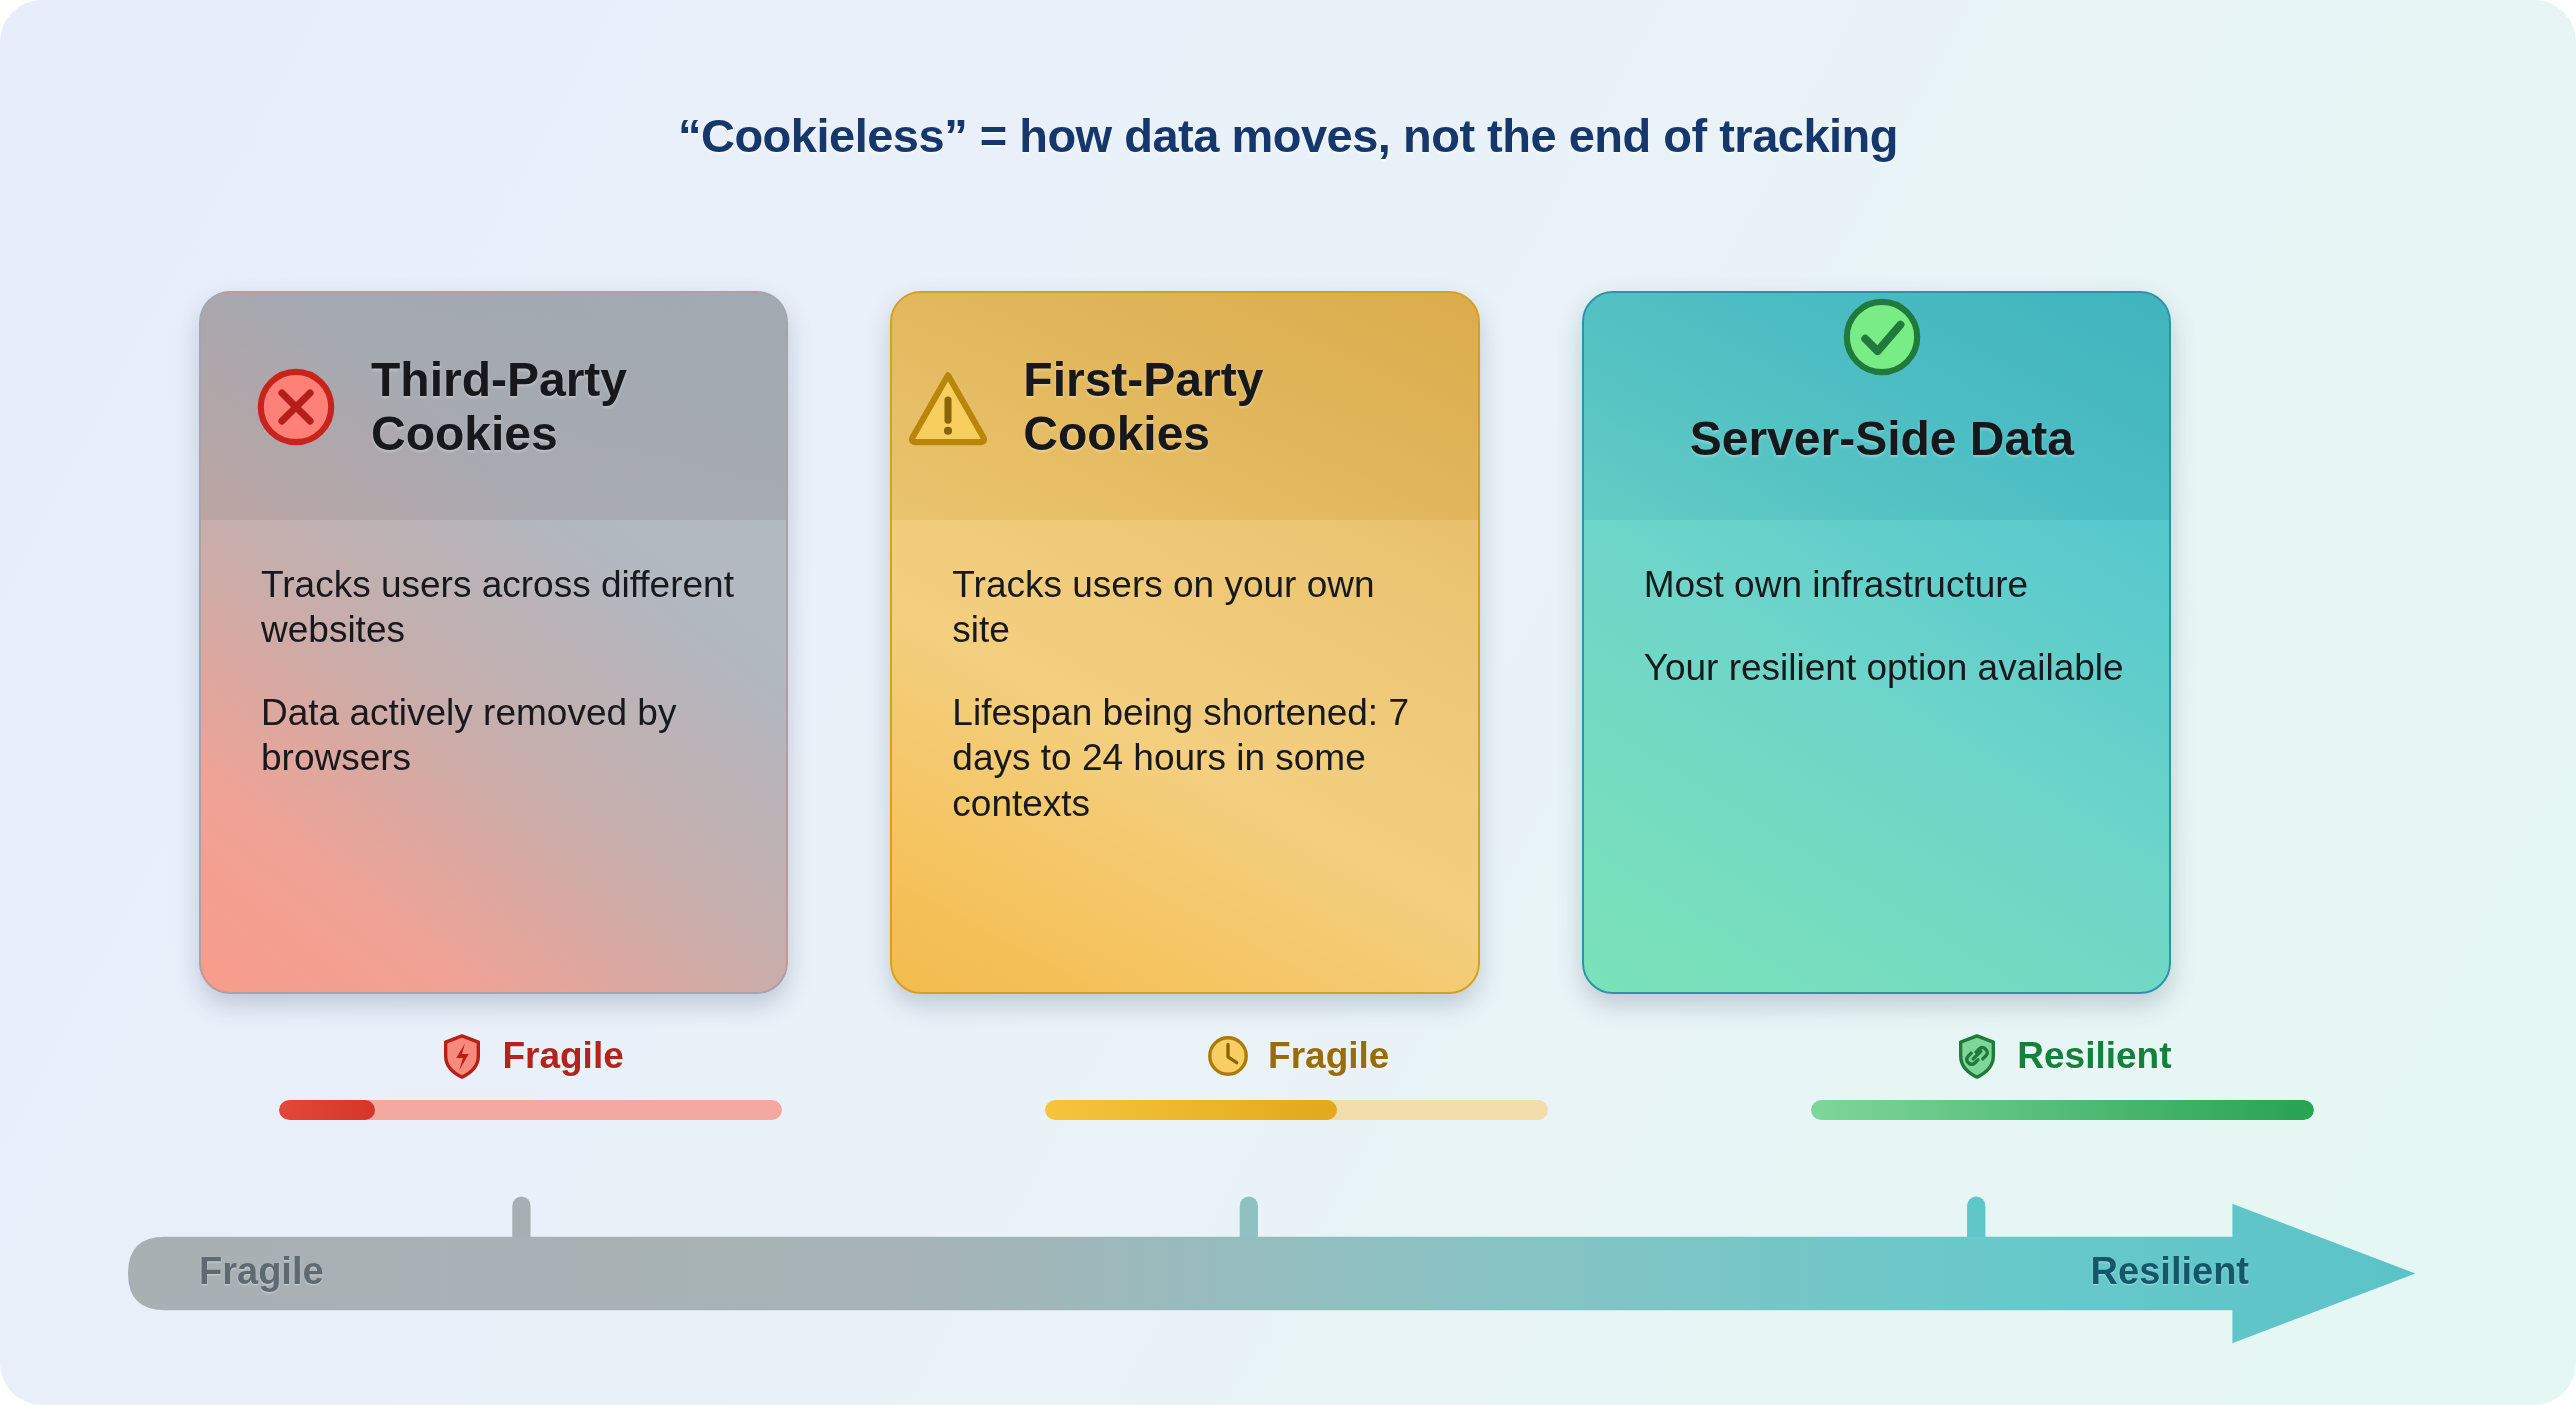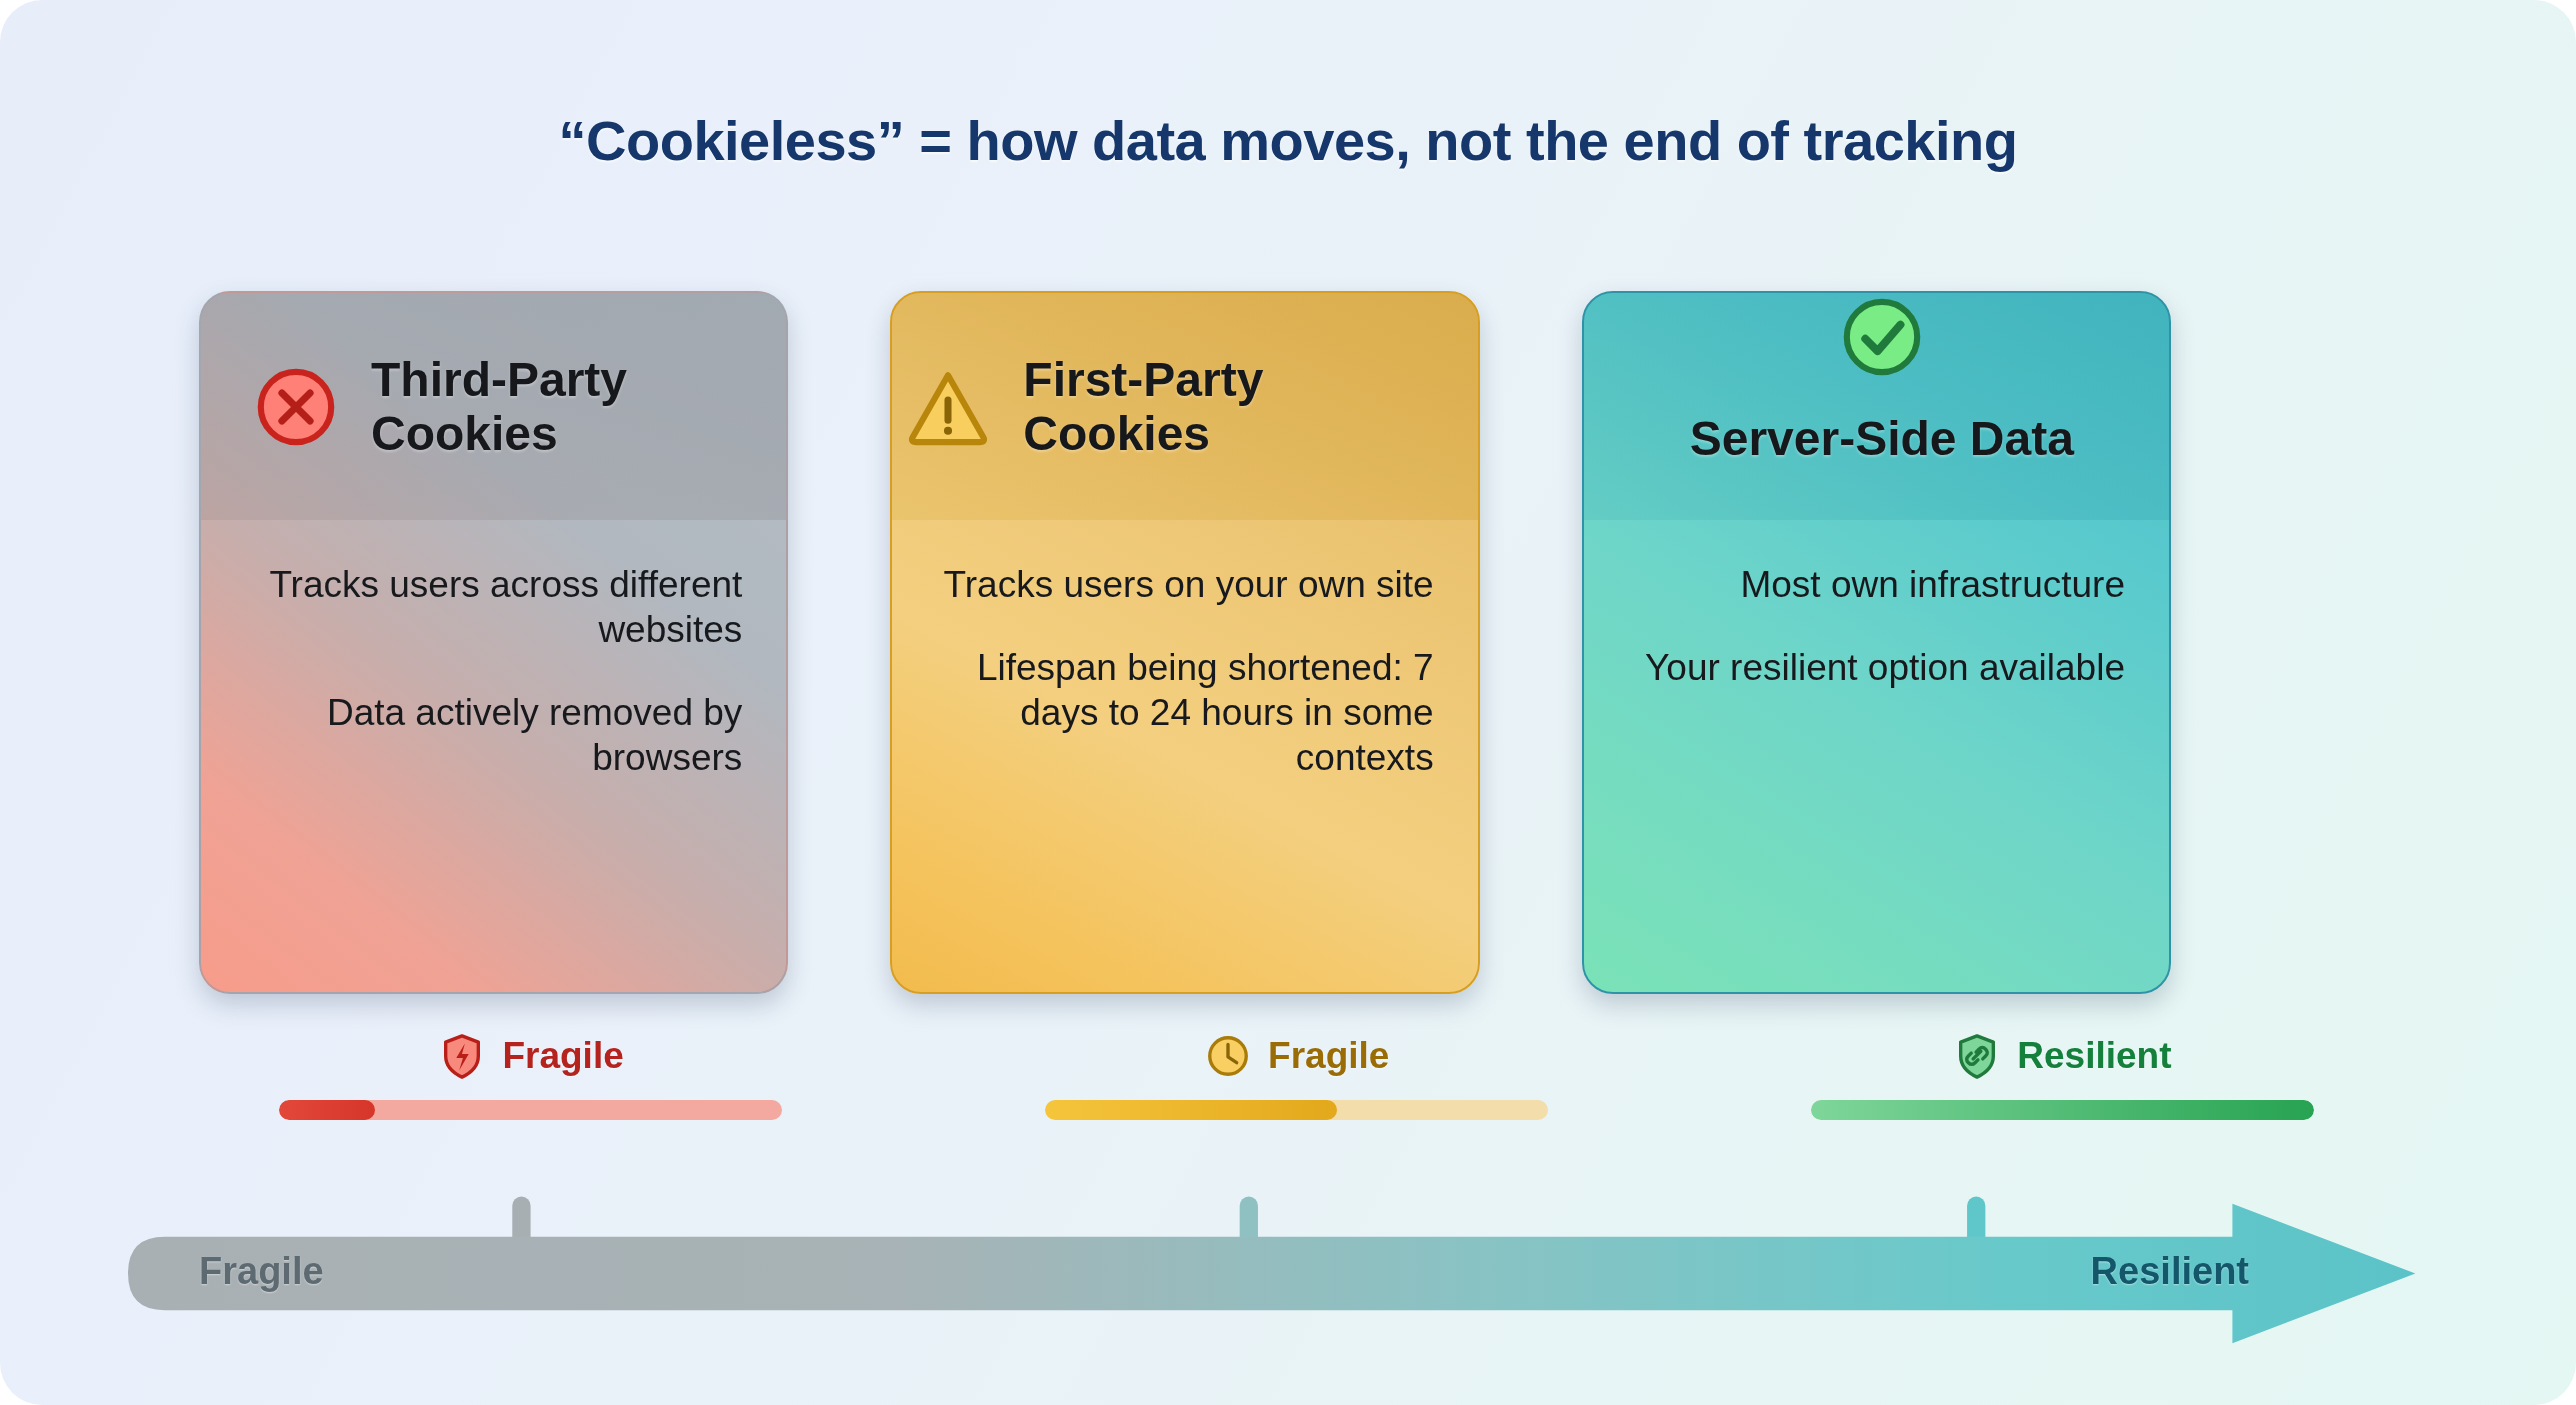--- a/index.html
+++ b/index.html
@@ -24,21 +24,21 @@
     overflow: hidden;
   }
 
   
   .title {
     position: absolute;
     top: 108px;
     left: 0;
     width: 2576px;
     text-align: center;
-    font-size: 56px;
+    font-size: 47px;
     font-weight: bold;
     letter-spacing: -0.5px;
     color: #16376b;
     text-shadow: 0 1.8px 1.8px rgba(255,255,255,0.65);
     white-space: nowrap;
   }
 
   
   .cards {
     position: absolute;
@@ -67,22 +67,22 @@
     display: flex;
     align-items: center;
     gap: 31px;
     padding: 0 40px 0 51px;
   }
 
   .card-body {
     position: relative;
     z-index: 2;
     flex: 1;
-    padding: 42px 44px 0 44px;
-    text-align: right;
+    padding: 42px 44px 0 60px;
+    text-align: left;
   }
 
   .card-title {
     font-size: 48px;
     font-weight: bold;
     line-height: 1.12;
     color: #16181c;
     text-shadow: 0 1.8px 2.7px rgba(255,255,255,0.30);
   }
 

